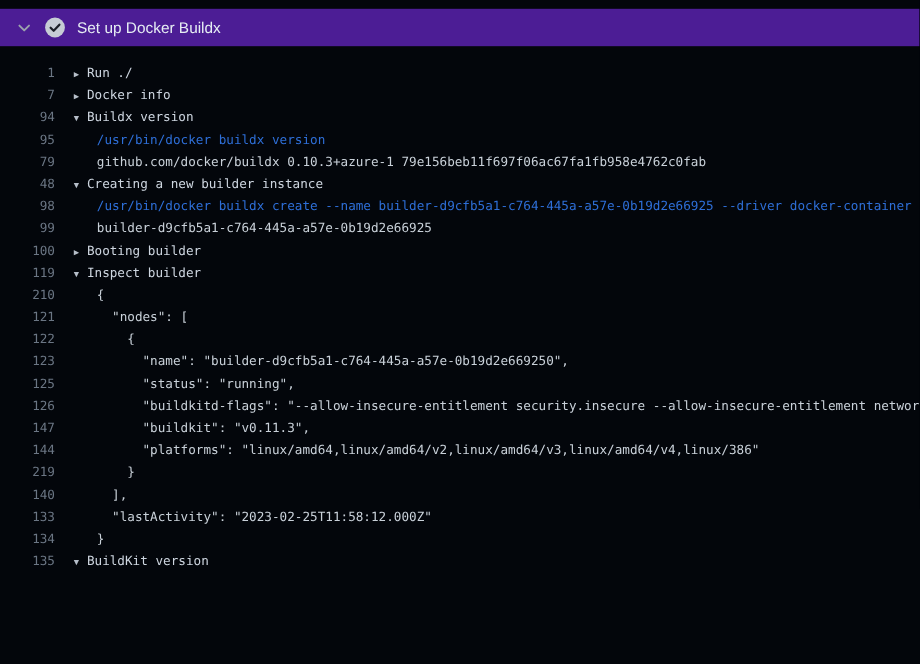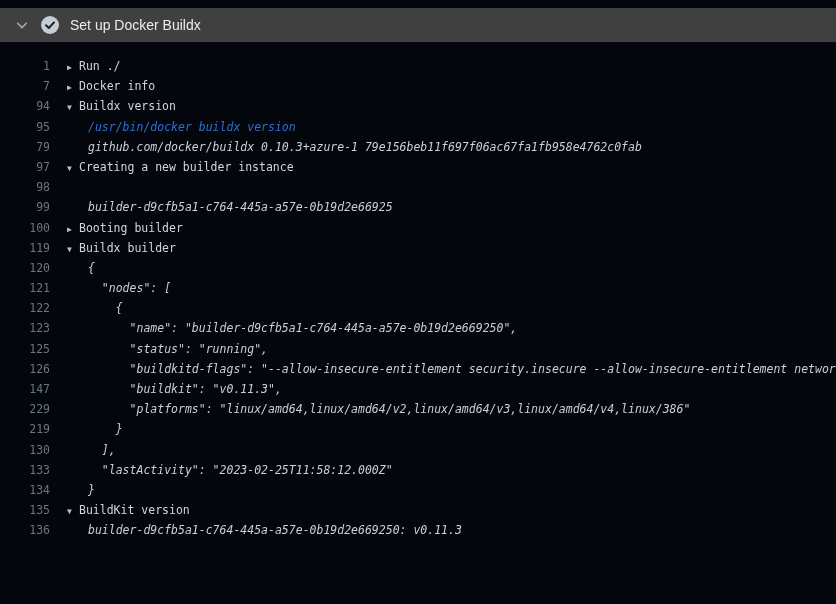--- a/index.html
+++ b/index.html
@@ -7,21 +7,21 @@
     padding: 0;
     width: 836px;
     height: 604px;
     overflow: hidden;
     background: #03060b;
     font-family: "Liberation Sans", sans-serif;
   }
   .step-header {
     margin-top: 8px;
     height: 34px;
-    background: #404040;
+    background: #4c1d95;
     display: flex;
     align-items: center;
     padding: 0 12px;
     cursor: pointer;
   }
   .chev-btn {
     width: 20px;
     height: 20px;
     display: flex;
     align-items: center;
@@ -67,21 +67,21 @@
     flex: none;
     margin-left: 17px;
     font-size: 8px;
     color: #b6bec9;
     text-align: left;
   }
   .text {
     color: #c9d1d9;
     white-space: pre;
   }
-  .row.content .text { padding-left: 9px; font-style: italic; }
+  .row.content .text { padding-left: 9px; }
   .row.group { cursor: pointer; }
   .row.group .text { color: #ced6e0; }
   .text.command { color: #2e6fd8; }
 </style>
 </head>
 <body>
 
 <div class="step-header">
   <span class="chev-btn">
     <svg width="14" height="14" viewBox="0 0 16 16">
@@ -122,50 +122,51 @@
     <span class="text command">/usr/bin/docker buildx version</span>
   </div>
 
   <div class="row content">
     <a class="num">79</a>
     <span class="marker"></span>
     <span class="text">github.com/docker/buildx 0.10.3+azure-1 79e156beb11f697f06ac67fa1fb958e4762c0fab</span>
   </div>
 
   <div class="row group">
-    <a class="num">97</a>
+    <a class="num">48</a>
     <span class="marker">▼</span>
     <span class="text">Creating a new builder instance</span>
   </div>
 
   <div class="row content">
     <a class="num">98</a>
     <span class="marker"></span>
+    <span class="text command">/usr/bin/docker buildx create --name builder-d9cfb5a1-c764-445a-a57e-0b19d2e66925 --driver docker-container</span>
   </div>
 
   <div class="row content">
     <a class="num">99</a>
     <span class="marker"></span>
     <span class="text">builder-d9cfb5a1-c764-445a-a57e-0b19d2e66925</span>
   </div>
 
   <div class="row group">
     <a class="num">100</a>
     <span class="marker">▶</span>
     <span class="text">Booting builder</span>
   </div>
 
   <div class="row group">
     <a class="num">119</a>
     <span class="marker">▼</span>
-    <span class="text">Buildx builder</span>
-  </div>
-
-  <div class="row content">
-    <a class="num">120</a>
+    <span class="text">Inspect builder</span>
+  </div>
+
+  <div class="row content">
+    <a class="num">210</a>
     <span class="marker"></span>
     <span class="text">{</span>
   </div>
 
   <div class="row content">
     <a class="num">121</a>
     <span class="marker"></span>
     <span class="text">  "nodes": [</span>
   </div>
 
@@ -194,33 +195,33 @@
     <span class="text">      "buildkitd-flags": "--allow-insecure-entitlement security.insecure --allow-insecure-entitlement network.host",</span>
   </div>
 
   <div class="row content">
     <a class="num">147</a>
     <span class="marker"></span>
     <span class="text">      "buildkit": "v0.11.3",</span>
   </div>
 
   <div class="row content">
-    <a class="num">229</a>
+    <a class="num">144</a>
     <span class="marker"></span>
     <span class="text">      "platforms": "linux/amd64,linux/amd64/v2,linux/amd64/v3,linux/amd64/v4,linux/386"</span>
   </div>
 
   <div class="row content">
     <a class="num">219</a>
     <span class="marker"></span>
     <span class="text">    }</span>
   </div>
 
   <div class="row content">
-    <a class="num">130</a>
+    <a class="num">140</a>
     <span class="marker"></span>
     <span class="text">  ],</span>
   </div>
 
 
 
   <div class="row content">
     <a class="num">133</a>
     <span class="marker"></span>
     <span class="text">  "lastActivity": "2023-02-25T11:58:12.000Z"</span>
@@ -231,18 +232,13 @@
     <span class="marker"></span>
     <span class="text">}</span>
   </div>
 
   <div class="row group">
     <a class="num">135</a>
     <span class="marker">▼</span>
     <span class="text">BuildKit version</span>
   </div>
 
-  <div class="row content">
-    <a class="num">136</a>
-    <span class="marker"></span>
-    <span class="text">builder-d9cfb5a1-c764-445a-a57e-0b19d2e669250: v0.11.3</span>
-  </div>
 </div>
 
 </body></html>

